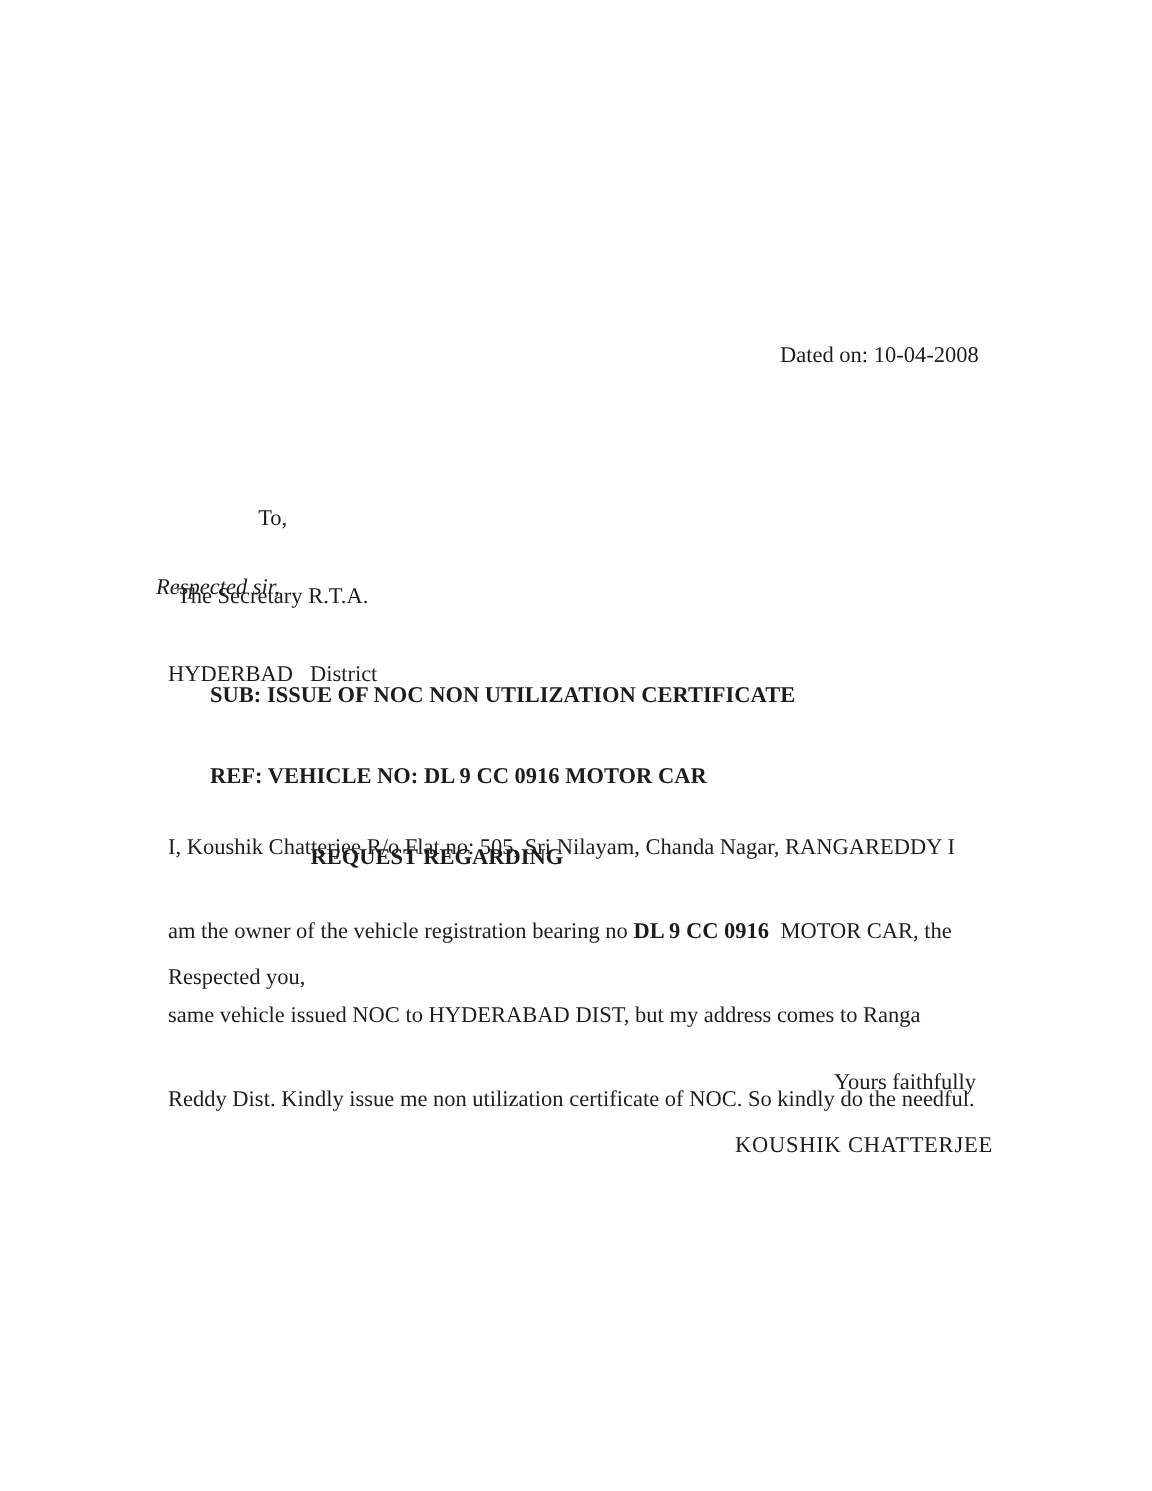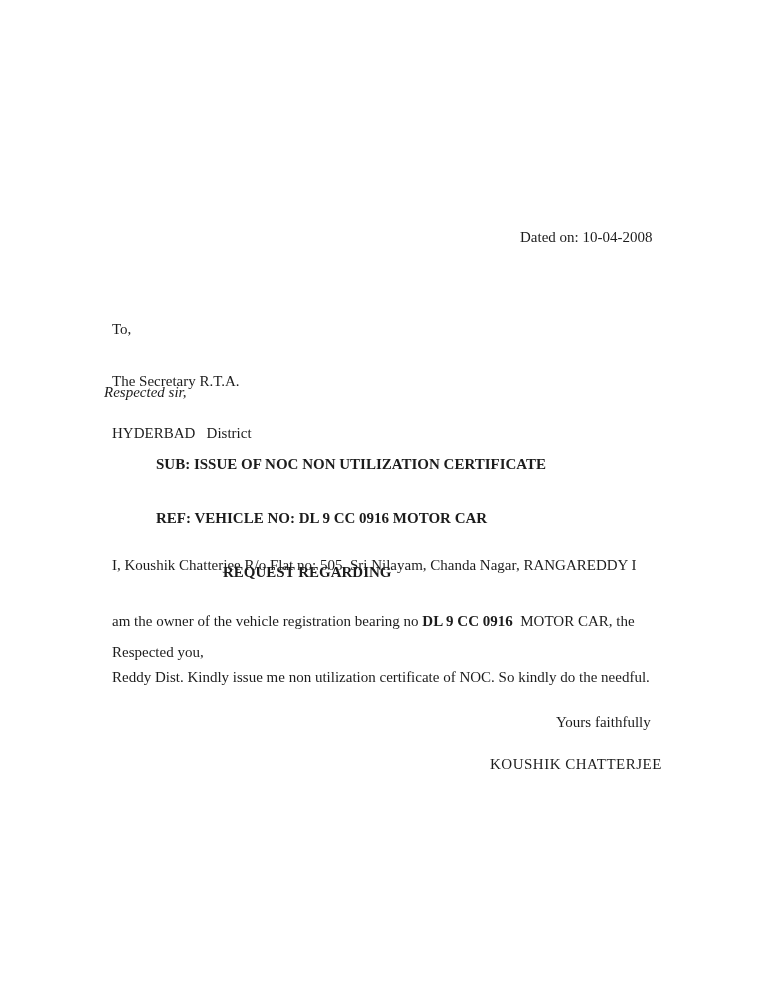--- a/index.html
+++ b/index.html
@@ -16,23 +16,23 @@
     font-size: 15px;
     color: #1c1c1c;
     overflow: hidden;
     border-radius: 13px;
   }
   .abs {
     position: absolute;
     white-space: pre;
   }
   .dated       { left: 520px; top: 229px; }
-  .to-block    { left: 112px; top: 287px; line-height: 17.2px; }
+  .to-block    { left: 112px; top: 304px; line-height: 17.2px; text-align: center; }
   .greeting    { left: 104px; top: 384px; font-style: italic; }
-  .subject     { left: 140px; top: 419px; line-height: 18px; font-weight: bold; margin-left: 16px; }
+  .subject     { left: 140px; top: 419px; line-height: 18px; font-weight: bold; }
   .request-line{ font-weight: bold; padding-left: 67px; }
   .body-par    { left: 112px; top: 519px; line-height: 18.6px; }
   .closing     { left: 112px; top: 644px; }
   .valediction { left: 508px; top: 714px; margin-left: 48px; }
   .signature   { left: 490px; top: 756px; letter-spacing: 0.5px; }
   .bold        { font-weight: bold; text-align: right; }
 </style>
 </head>
 <body>
 
@@ -50,20 +50,21 @@
 
   <div class="abs subject">
     <div>SUB: ISSUE OF NOC NON UTILIZATION CERTIFICATE</div>
     <div>REF: VEHICLE NO: DL 9 CC 0916 MOTOR CAR</div>
     <div class="request-line">REQUEST REGARDING</div>
   </div>
 
   <div class="abs body-par">
     <div>I, Koushik Chatterjee R/o Flat no: 505, Sri Nilayam, Chanda Nagar, RANGAREDDY I</div>
     <div><span>am the owner of the vehicle registration bearing no </span><span class="bold">DL 9 CC 0916</span><span>  MOTOR CAR, the</span></div>
+    <div>same vehicle issued NOC to HYDERABAD DIST, but my address comes to Ranga</div>
     <div>Reddy Dist. Kindly issue me non utilization certificate of NOC. So kindly do the needful.</div>
   </div>
 
   <div class="abs closing">Respected you,</div>
 
   <div class="abs valediction">Yours faithfully</div>
 
   <div class="abs signature">KOUSHIK CHATTERJEE</div>
 
 </div>

